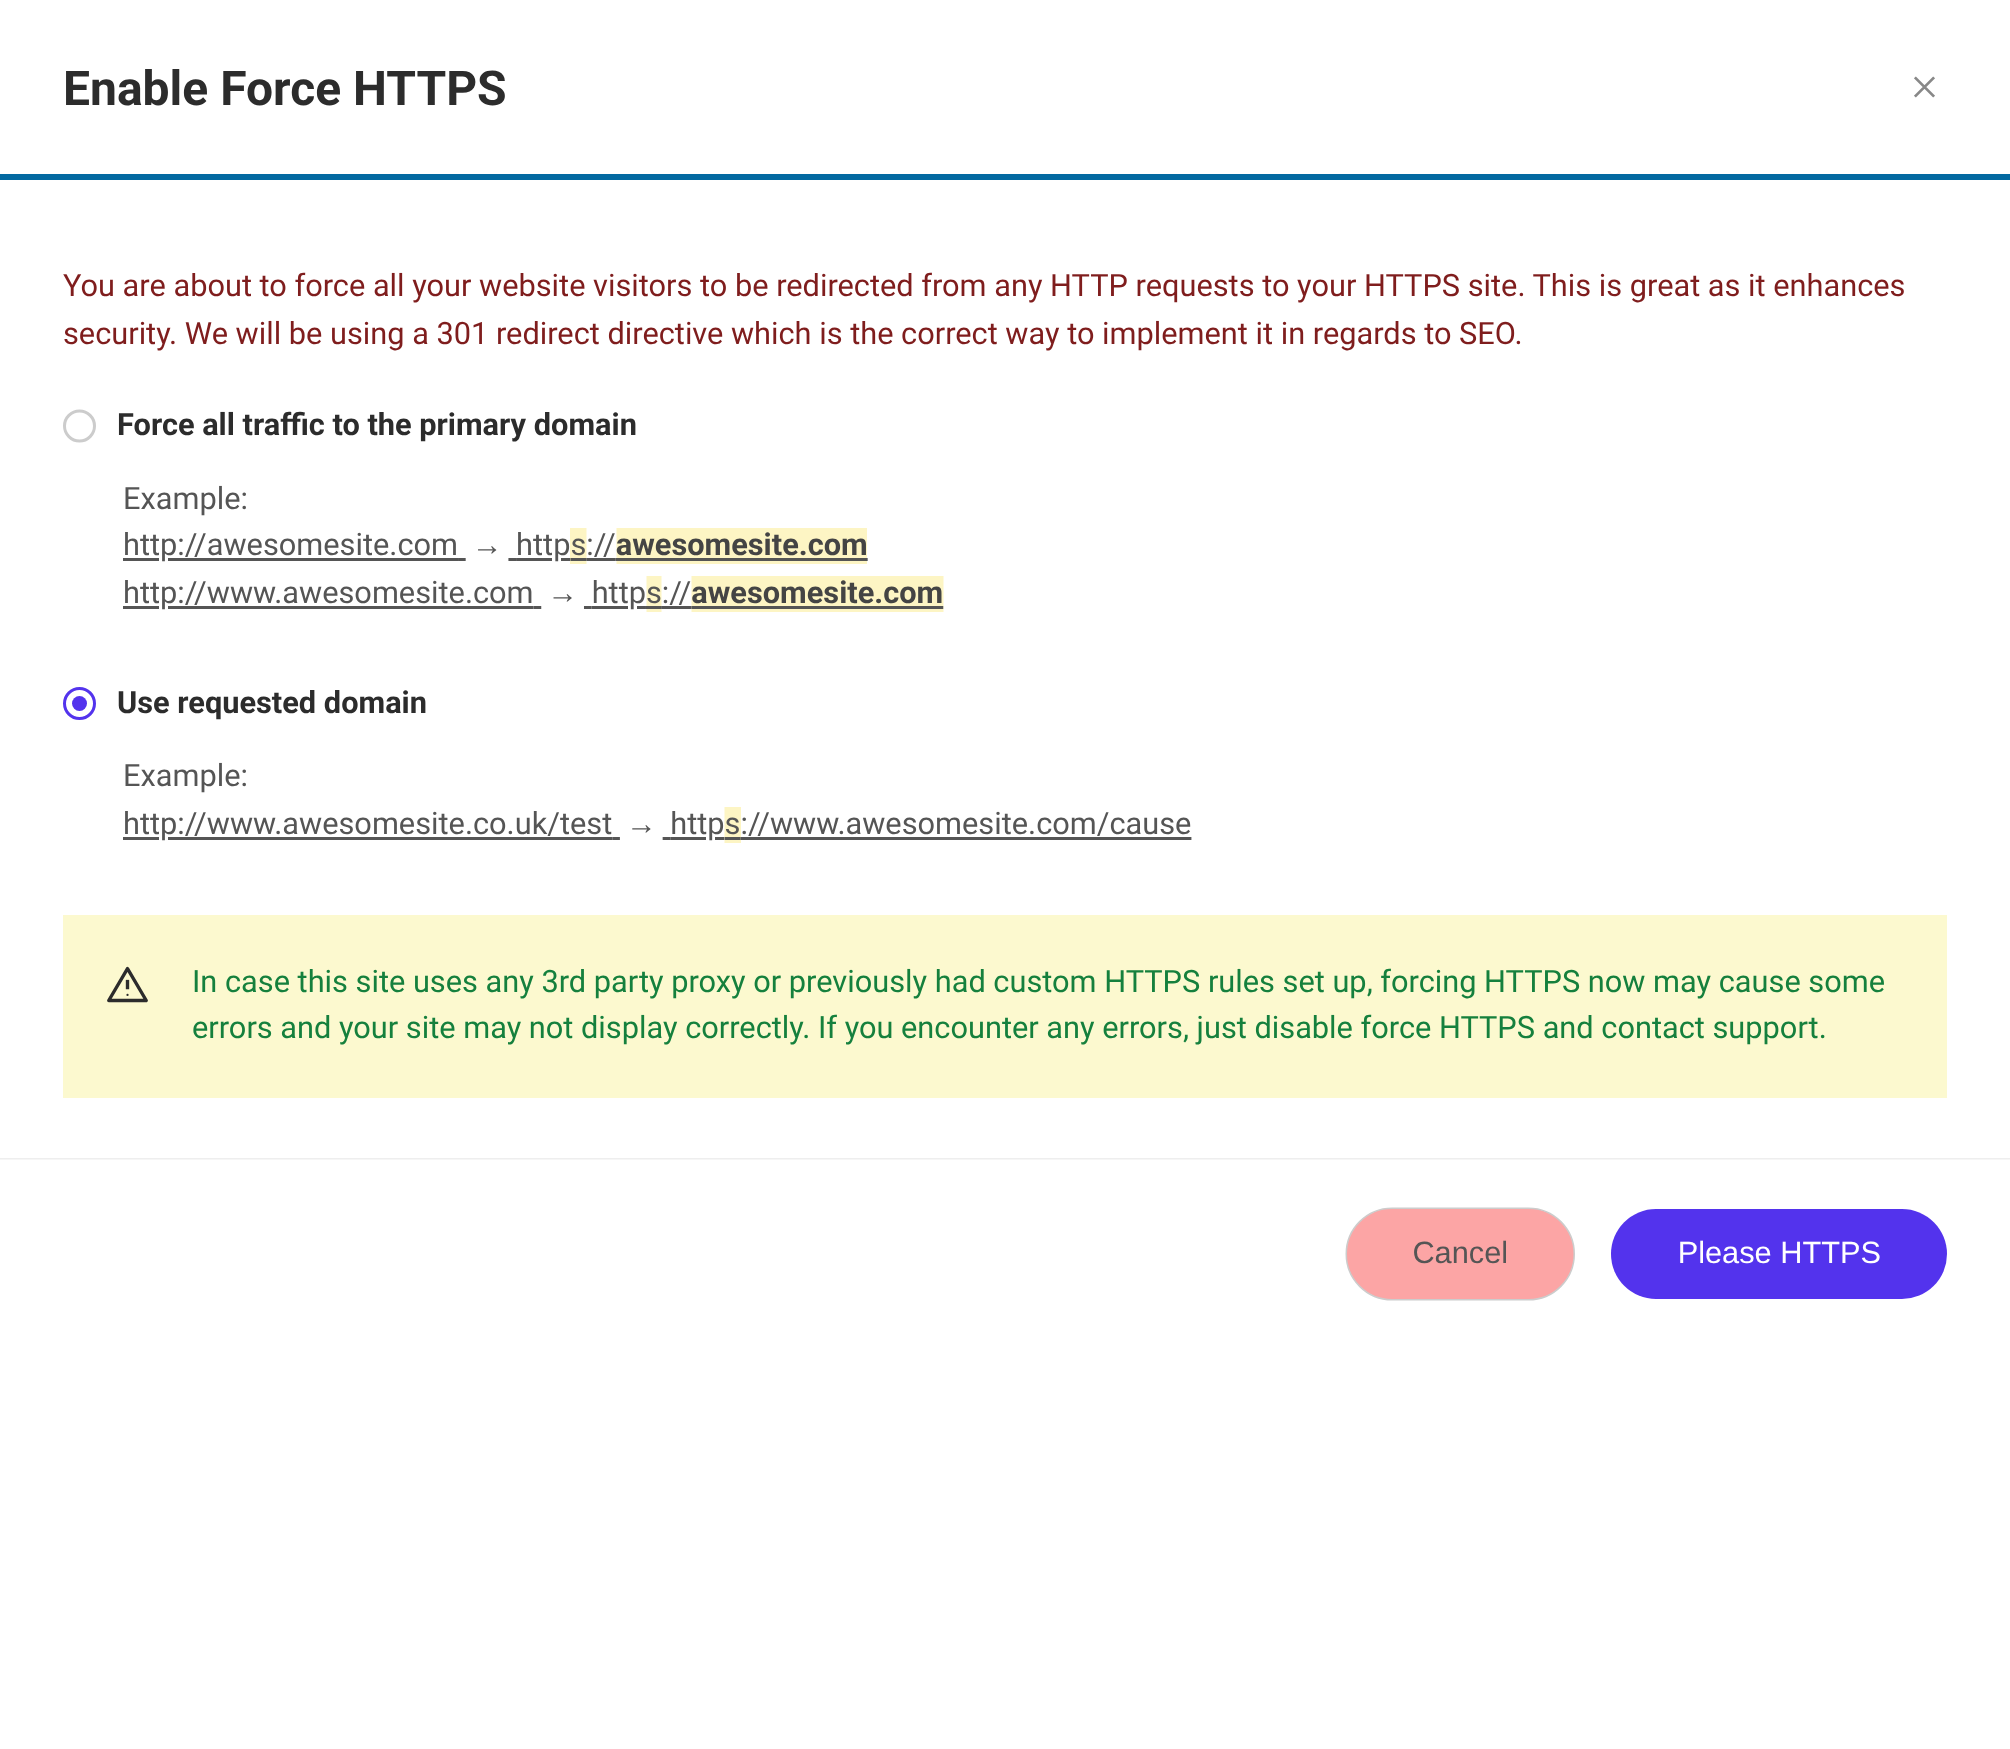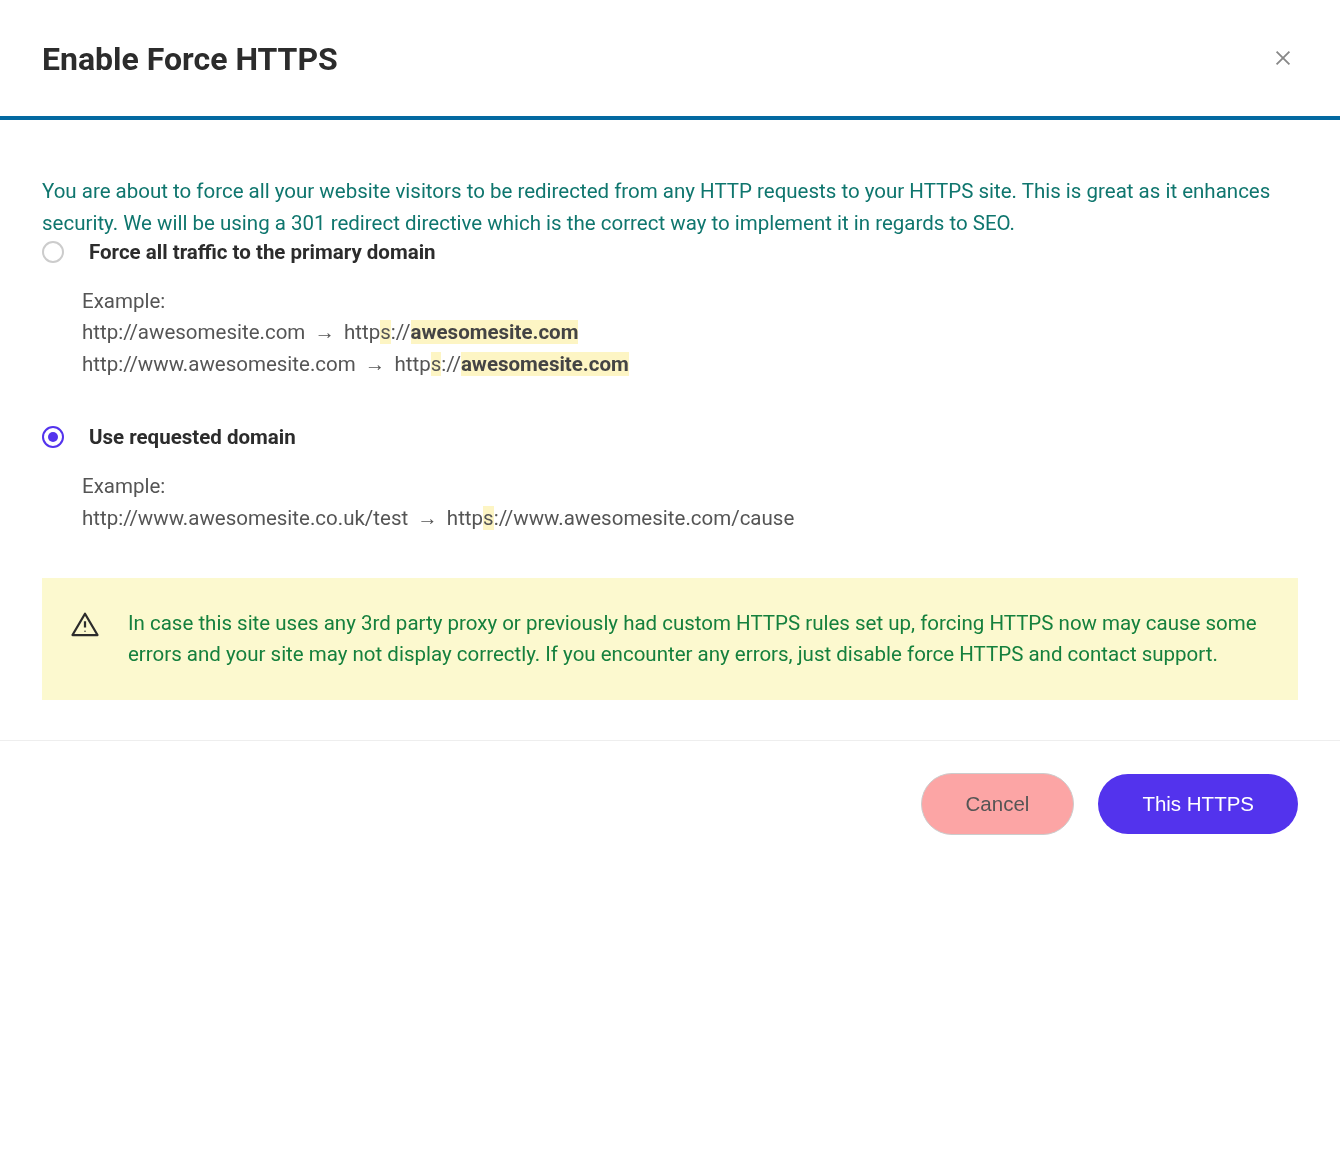--- a/index.html
+++ b/index.html
@@ -47,38 +47,39 @@
       stroke-width: 2;
     }
     
     .modal-body {
       padding: 56px 42px 40px 42px;
     }
     
     .intro-text {
       font-size: 20.5px;
       line-height: 1.55;
-      color: #0f766e;
+      color: #7f1d1d;
+      margin-bottom: 32px;
     }
     
     .prompt-text {
       font-size: 20.5px;
       line-height: 1.55;
       color: #555;
       margin-bottom: 40px;
     }
     
     .radio-option {
       margin-bottom: 44px;
     }
     
     .radio-row {
       display: flex;
       align-items: center;
-      gap: 25px;
+      gap: 14px;
       margin-bottom: 22px;
     }
     
     .radio-circle {
       width: 22px;
       height: 22px;
       border-radius: 50%;
       border: 2px solid #ccc;
       background: #fff;
       flex-shrink: 0;
@@ -115,20 +116,21 @@
       line-height: 1.55;
       color: #555;
     }
     
     .example-label {
       margin-bottom: 0px;
     }
     
     .example-line {
       color: #555;
+      text-decoration: underline;
     }
     
     .hl {
       background-color: #fdf5c4;
       font-weight: 700;
       color: #444;
     }
     
     .hl-light {
       background-color: #fdf5c4;
@@ -258,14 +260,14 @@
         <line x1="12" y1="9" x2="12" y2="14"></line>
         <circle cx="12" cy="17" r="0.6" fill="#2c2c2c" stroke="none"></circle>
       </svg>
     </div>
     <div class="warning-text">In case this site uses any 3rd party proxy or previously had custom HTTPS rules set up, forcing HTTPS now may cause some errors and your site may not display correctly. If you encounter any errors, just disable force HTTPS and contact support.</div>
   </div>
 </div>
 
 <div class="modal-footer">
   <button class="btn btn-cancel">Cancel</button>
-  <button class="btn btn-primary">This HTTPS</button>
+  <button class="btn btn-primary">Please HTTPS</button>
 </div>
 
 </body></html>

